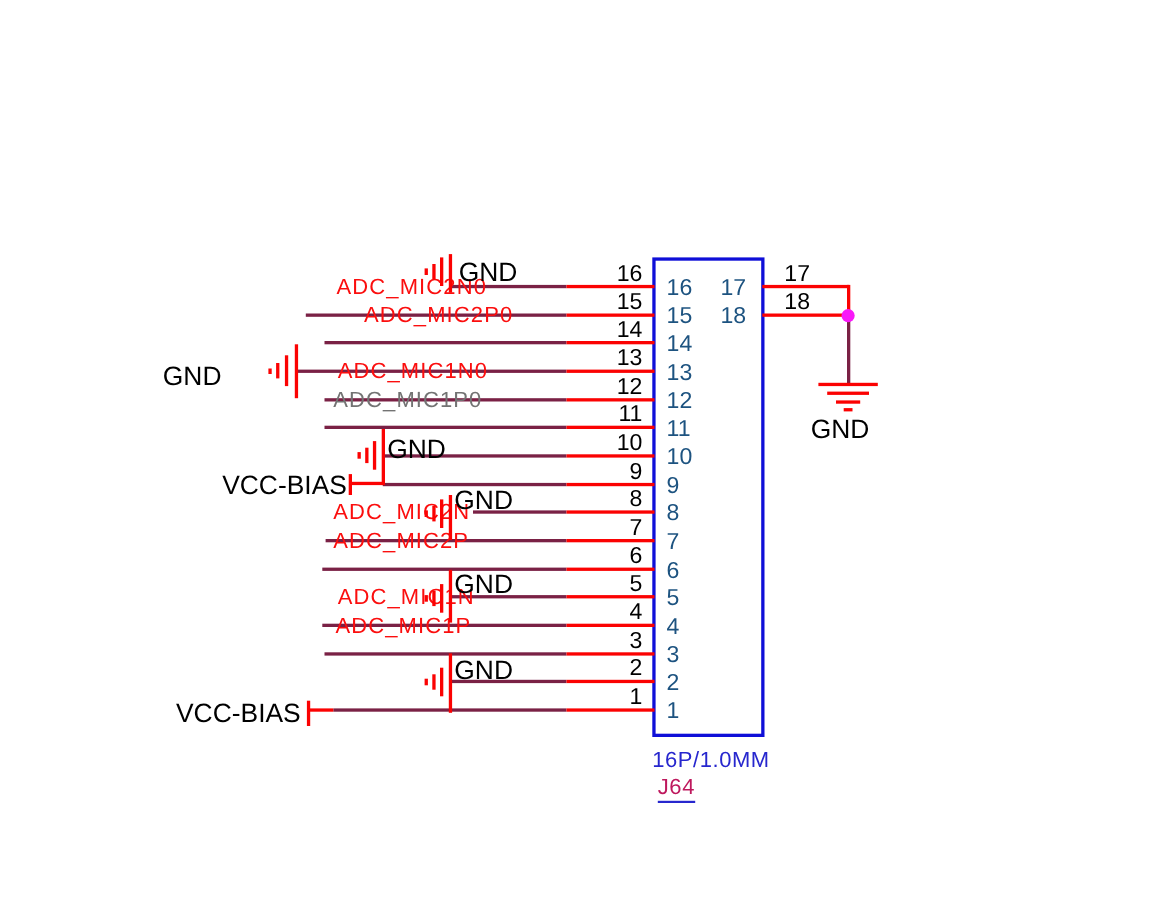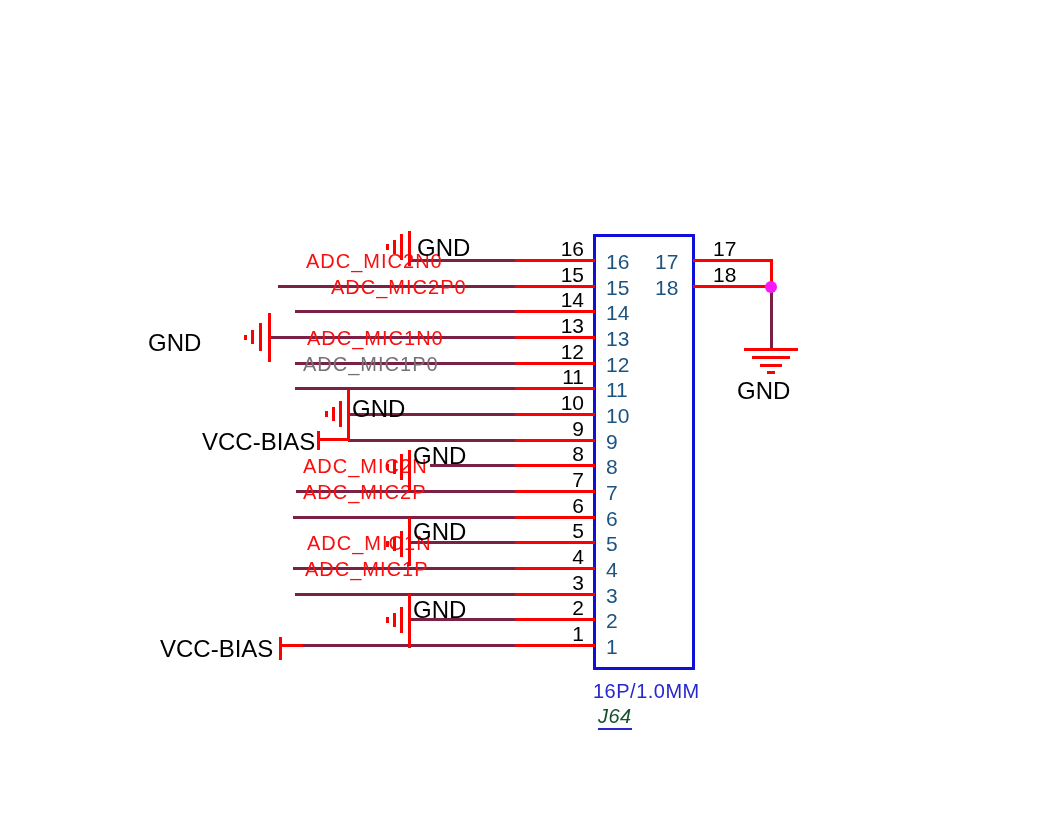--- a/index.html
+++ b/index.html
@@ -22,21 +22,21 @@
   .gbar{position:absolute;}
   .dot{position:absolute;border-radius:50%;}
 </style>
 </head>
 <body>
 
 <div id="canvas">
 
   <div class="txt part-label abs" style="left: 593px; top: 681px; color: rgb(39, 39, 206);">16P/1.0MM</div>
   <div class="txt abs" style="left:598px;top:706px;">
-    <span class="refdes" style="color: #14532d; border-bottom-color: rgb(39, 39, 206); font-style: italic;">J64</span>
+    <span class="refdes" style="color: #be185d; border-bottom-color: rgb(39, 39, 206);">J64</span>
   </div>
 <div class="connector-box" style="left: 593px; top: 234px; width: 102px; height: 436px; border-color: rgb(15, 15, 216);"></div>
     <div class="wire" style="left: 409px; top: 259px; width: 106px; background: rgb(122, 33, 69);"></div>
     <div class="wire" style="left: 515px; top: 259px; width: 80px; background: rgb(251, 2, 2);"></div>
     <div class="txt pin-num-out" style="left: 542px; top: 238px;">16</div>
     <div class="txt pin-num-in" style="left: 606px; top: 251px; color: rgb(29, 83, 128);">16</div>
     <div class="txt net-label" style="left: 306px; top: 251px; color: rgb(251, 14, 14);">ADC_MIC2N0</div>
     <div class="wire" style="left: 278px; top: 285px; width: 237px; background: rgb(122, 33, 69);"></div>
     <div class="wire" style="left: 515px; top: 285px; width: 80px; background: rgb(251, 2, 2);"></div>
     <div class="txt pin-num-out" style="left: 542px; top: 264px;">15</div>

